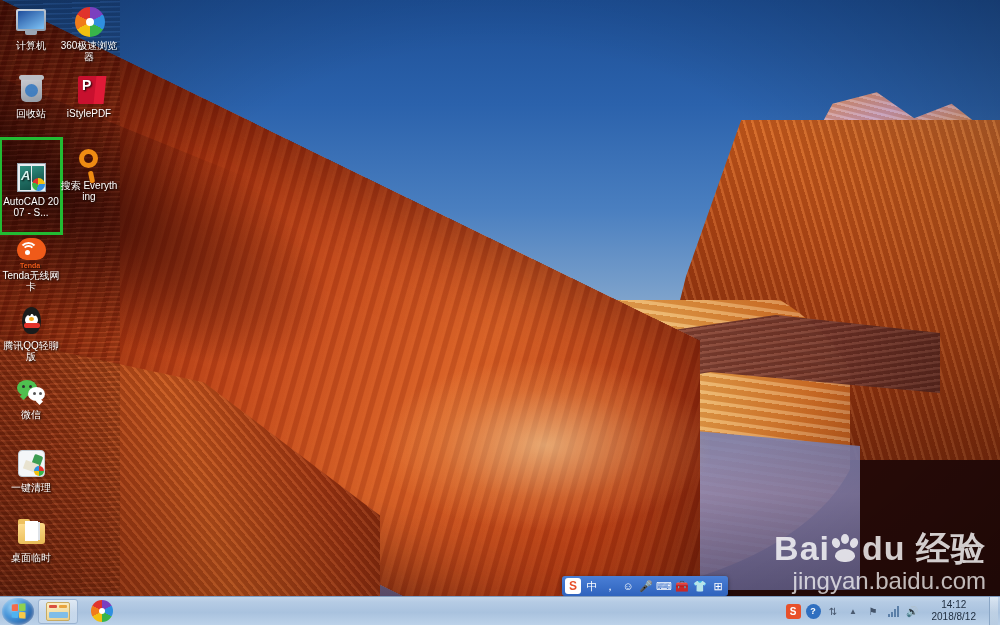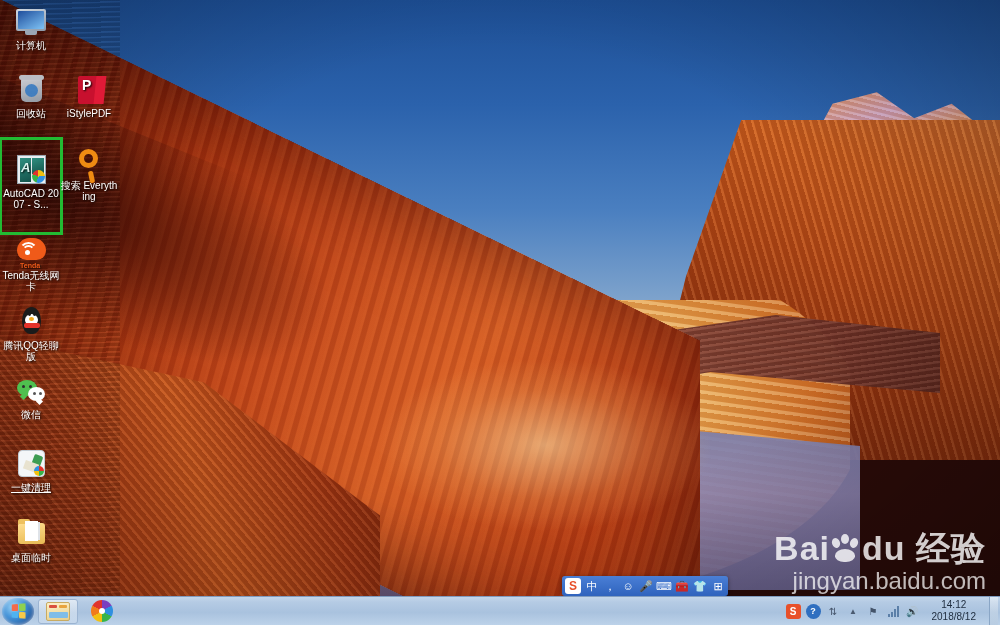--- a/index.html
+++ b/index.html
@@ -327,40 +327,46 @@
     <div class="icon" style="left:2px; top:6px;">
       <div class="glyph">
         <span class="ic-monitor">
             <i></i>
           </span>
           <span class="ic-monitor-base"></span>
       </div>
       <span class="label">计算机</span>
     </div>
 
+    <div class="icon" style="left:60px; top:6px;">
+      <div class="glyph">
+          <span class="ic-360"></span>
+        </div>
+      <span class="label">360极速浏览器</span>
+    </div>
 
     <div class="icon" style="left:2px; top:74px;">
       <div class="glyph">
           <span class="ic-bin">
             <i></i>
           </span>
         </div>
       <span class="label">回收站</span>
     </div>
 
     <div class="icon" style="left:60px; top:74px;">
       <div class="glyph">
           <span class="ic-pdf">
             <b>P</b>
           </span>
         </div>
       <span class="label">iStylePDF</span>
     </div>
 
-    <div class="icon selected" style="left:2px; top:140px; height:92px; padding-top:14px;">
+    <div class="icon selected" style="left:2px; top:140px; height:92px; padding-top:22px;">
       <div class="glyph">
         <span class="ic-acad">
             <i></i>
             <u></u>
             <b></b>
           </span>
       </div>
       <span class="label">AutoCAD 2007 - S...</span>
     </div>
 
@@ -400,21 +406,21 @@
         <span class="ic-wx"></span>
           <span class="ic-wx2"></span>
         <span class="dot" style="left:7px;top:10px;"></span>
           <span class="dot" style="left:14px;top:10px;"></span>
         <span class="dot" style="left:18px;top:17px;background:#555;"></span>
           <span class="dot" style="left:24px;top:17px;background:#555;"></span>
       </div>
       <span class="label">微信</span>
     </div>
 
-    <div class="icon" style="left:2px; top:448px;text-decoration:underline;">
+    <div class="icon" style="left:2px; top:448px;">
       <div class="glyph">
         <span class="ic-clean">
             <i></i>
             <s></s>
             <b></b>
           </span>
       </div>
       <span class="label">一键清理</span>
     </div>
 

